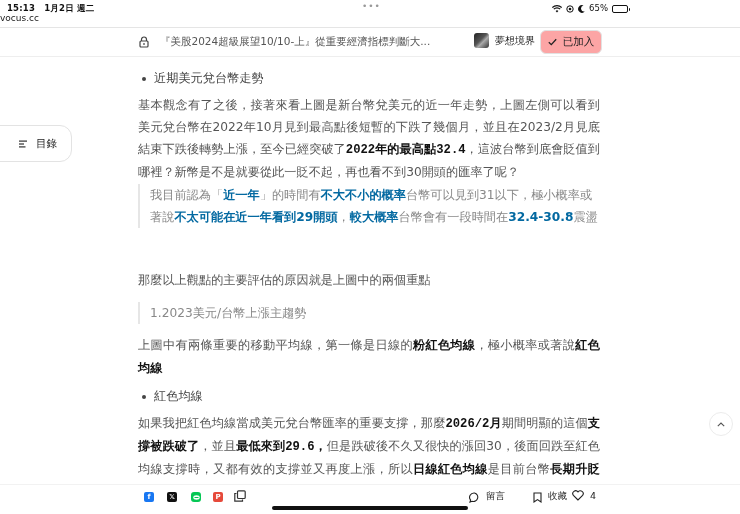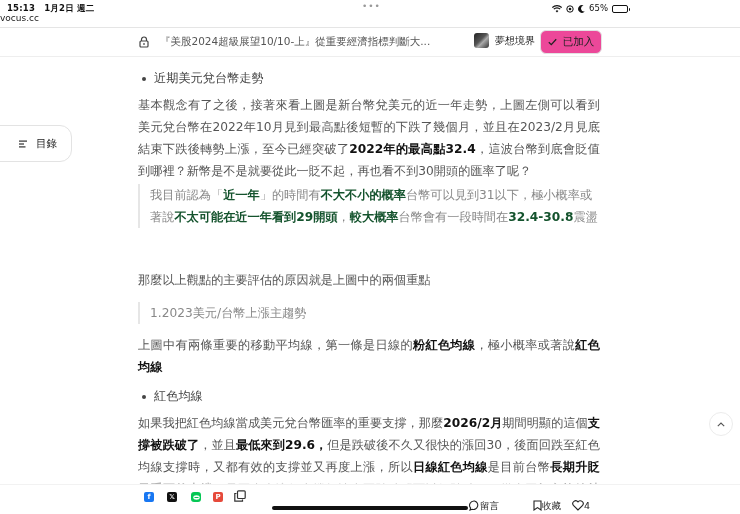--- a/index.html
+++ b/index.html
@@ -20,46 +20,46 @@
 
   .divider-top { position: absolute; top: 27px; left: 0; width: 740px; height: 1px; background: #e5e5e5; }
 
   
   .article-bar { position: absolute; top: 28px; left: 0; width: 604px; height: 28px; }
   .lock-icon { position: absolute; left: 139px; top: 8px; width: 10px; height: 12px; }
   .article-title { position: absolute; left: 160px; top: 7px; font-size: 10.5px; color: #555; white-space: nowrap; }
   .author { position: absolute; left: 474px; top: 5px; display: flex; align-items: center; gap: 6px; }
   .avatar { width: 15px; height: 15px; border-radius: 3px; background: linear-gradient(135deg, #222 0%, #555 45%, #aaa 60%, #333 100%); }
   .author-name { font-size: 10px; color: #222; }
-  .joined-btn { position: absolute; left: 540px; top: 2px; width: 62px; height: 24px; border: 1px solid #e2e2e2; border-radius: 6px; display: flex; align-items: center; justify-content: center; gap: 6px; font-size: 10.5px; color: #222; background: #ec4899; }
+  .joined-btn { position: absolute; left: 540px; top: 2px; width: 62px; height: 24px; border: 1px solid #e2e2e2; border-radius: 6px; display: flex; align-items: center; justify-content: center; gap: 6px; font-size: 10.5px; color: #222; background: #fca5a5; }
   .divider-2 { position: absolute; top: 56px; left: 0; width: 740px; height: 1px; background: #eeeeee; }
 
   
   .toc-btn { position: absolute; left: -14px; top: 125px; width: 86px; height: 37px; border: 1px solid #e3e3e3; border-radius: 12px; background: #fff; display: flex; align-items: center; padding-left: 32px; gap: 8px; font-size: 10.5px; color: #222; }
   .p { font-size: 12.2px; line-height: 22px; color: #555; text-align: justify; }
-  .p b { color: #111; font-weight: bold; }
+  .p b { color: #111; font-weight: bold; font-family: Liberation Mono, monospace; }
   .bullet { position: absolute; left: 142px; font-size: 12.2px; color: #444; display: flex; align-items: center; gap: 8px; }
   .bullet .dot { width: 4px; height: 4px; border-radius: 50%; background: #444; }
   .blk { position: absolute; }
   .quote { position: absolute; left: 138px; border-left: 2px solid #e6e6e6; padding-left: 10px; font-size: 12.2px; line-height: 22px; color: #888; }
-  .quote b { color: #14532d; font-weight: bold; }
+  .quote b { color: #0369a1; font-weight: bold; }
 
   
   .scroll-up { position: absolute; left: 709px; top: 412px; width: 24px; height: 24px; border: 1px solid #ececec; border-radius: 50%; background: #fff; display: flex; align-items: center; justify-content: center; }
 
   
   .bottom-fade { position: absolute; left: 0; top: 478px; width: 740px; height: 8px; background: linear-gradient(to bottom, rgba(255,255,255,0), rgba(255,255,255,1)); }
   .bottom-bar { position: absolute; left: 0; top: 484px; width: 740px; height: 30px; background: #fff; border-top: 1px solid #f2f2f2; }
   .share { position: absolute; top: 7px; width: 10px; height: 10px; border-radius: 2px; display: flex; align-items: center; justify-content: center; font-size: 7px; font-weight: bold; color: #fff; }
   .share.fb { left: 144px; background: #1877f2; }
   .share.x { left: 167px; background: #111; }
   .share.line { left: 191px; background: #06c755; border-radius: 3px; }
   .share.plurk { left: 213px; background: #e64a3b; }
   .copy-icon { position: absolute; left: 234px; top: 5px; width: 12px; height: 12px; }
-  .action { position: absolute; top: 15px; display: flex; align-items: flex-start; font-size: 9.5px; color: #222; }
+  .action { position: absolute; top: 5px; display: flex; align-items: flex-end; gap: 6px; font-size: 9.5px; color: #222; }
   .home-indicator { position: absolute; left: 272px; top: 506px; width: 196px; height: 4px; border-radius: 2px; background: #111; }
 </style>
 </head>
 <body>
 
 <div class="status-bar">
   <div class="status-left">
     <span>15:13</span>
     <span>1月2日 週二</span>
   </div>

